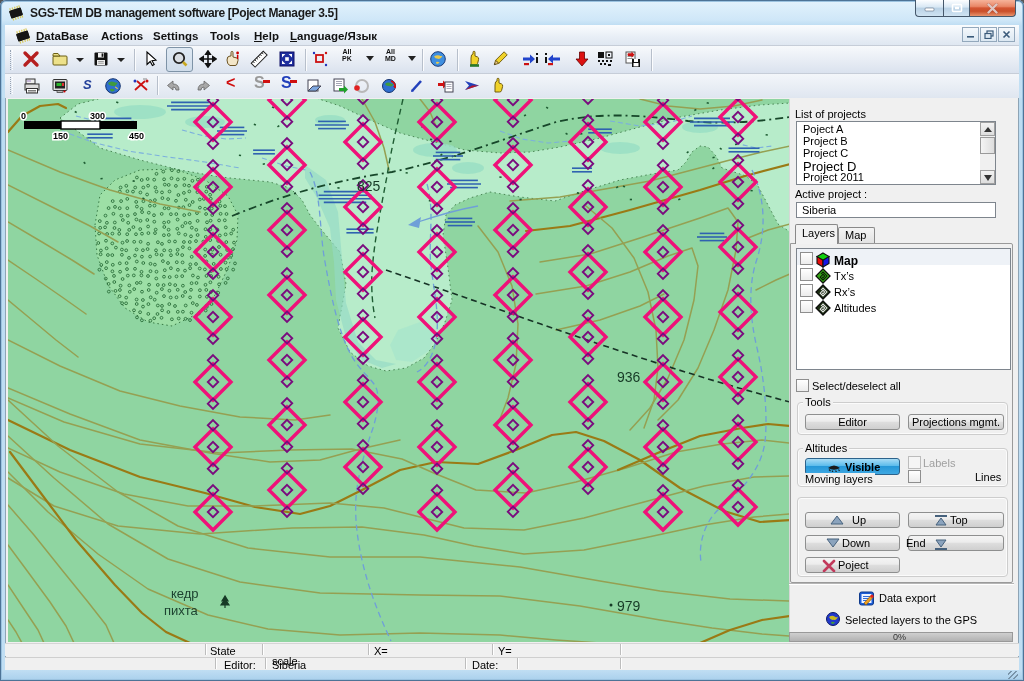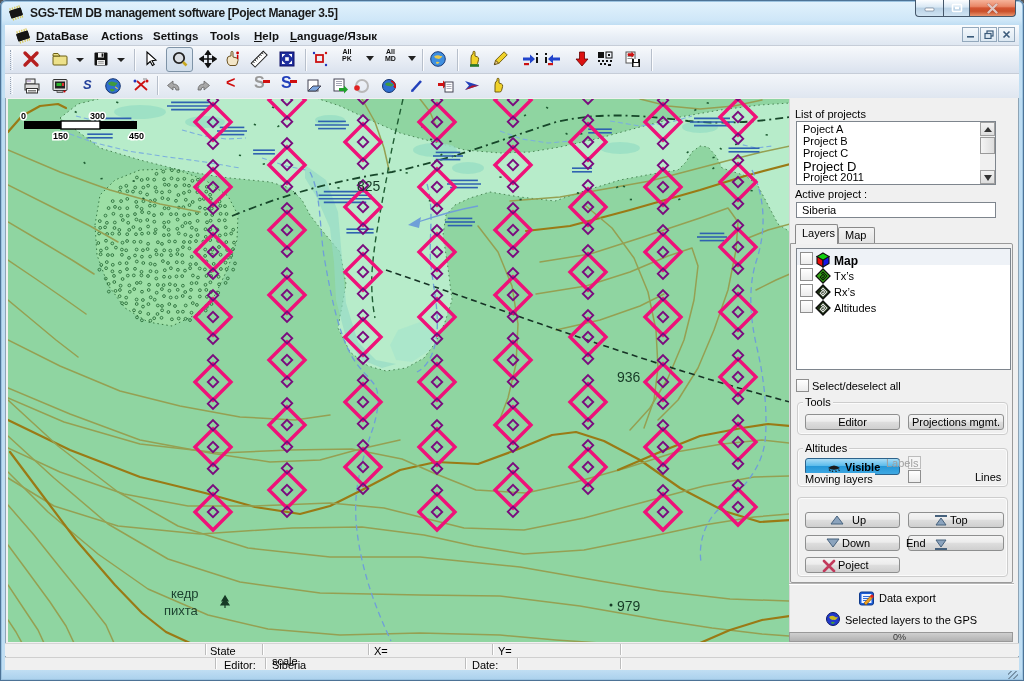--- a/index.html
+++ b/index.html
@@ -1113,21 +1113,21 @@
 <div class="btn" style="left:908px;top:414px;width:96px;height:16px">Projections mgmt.</div>
 <div class="gbox" style="left:797px;top:448px;width:211px;height:39px"></div>
 <div class="gbox-label" style="left:803px;top:442px">Altitudes</div>
 <div class="btn" style="left:805px;top:458px;width:95px;height:17px;background:linear-gradient(180deg,#a8dcf5,#5cbcec 45%,#2698d8 50%,#3fa8e2);border-color:#2c628b;font-weight:bold"></div>
 <svg style="position:absolute;left:827px;top:462px" width="14" height="10" viewBox="0 0 14 10">
     <path d="M1 6 Q7 1 13 6 Q7 9.5 1 6Z" fill="#1a1a1a"></path>
     <path d="M2 7.5 L3.5 9 M5 8.6 L6 10 M8.5 8.6 L9.5 10 M11.5 7.5 L12.5 9" stroke="#1a1a1a" stroke-width="1.1"></path>
   </svg>
 <div class="plabel" style="left:845px;top:461px;font-weight:bold">Visible</div>
 <div class="chk dis" style="left:908px;top:456px"></div>
-<div class="plabel" style="left:886px;top:457px;color:#a0a0a0">Labels</div>
+<div class="plabel" style="left:923px;top:457px;color:#a0a0a0">Labels</div>
 <div class="chk" style="left:908px;top:470px"></div>
 <div class="plabel" style="left:975px;top:471px">Lines</div>
 <div class="gbox" style="left:797px;top:497px;width:211px;height:80px"></div>
 <div class="gbox-label" style="left:803px;top:473px">Moving layers</div>
 <div class="btn" style="left:805px;top:512px;width:95px;height:16px"></div>
 <svg style="position:absolute;left:830px;top:514px" width="14" height="13" viewBox="0 0 14 13">
     <path d="M7 2 L13 10 L1 10 Z" fill="#8ba3bd" stroke="#47627d" stroke-width="1"></path>
   </svg>
 <div class="plabel" style="left:852px;top:514px">Up</div>
 <div class="btn" style="left:908px;top:512px;width:96px;height:16px"></div>

